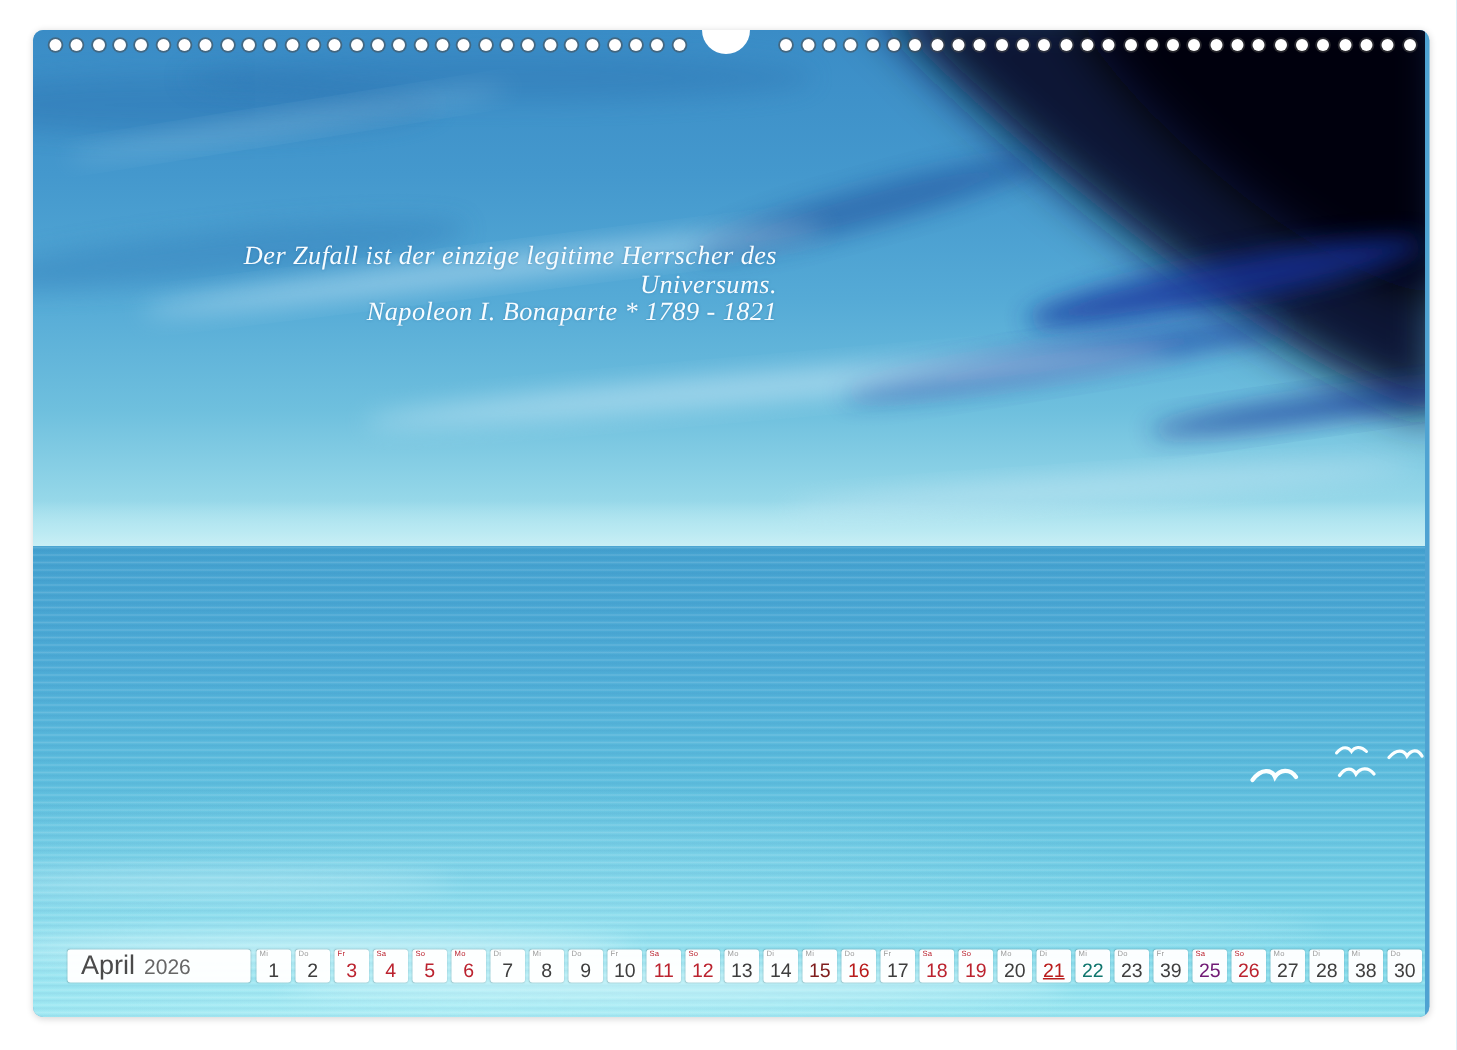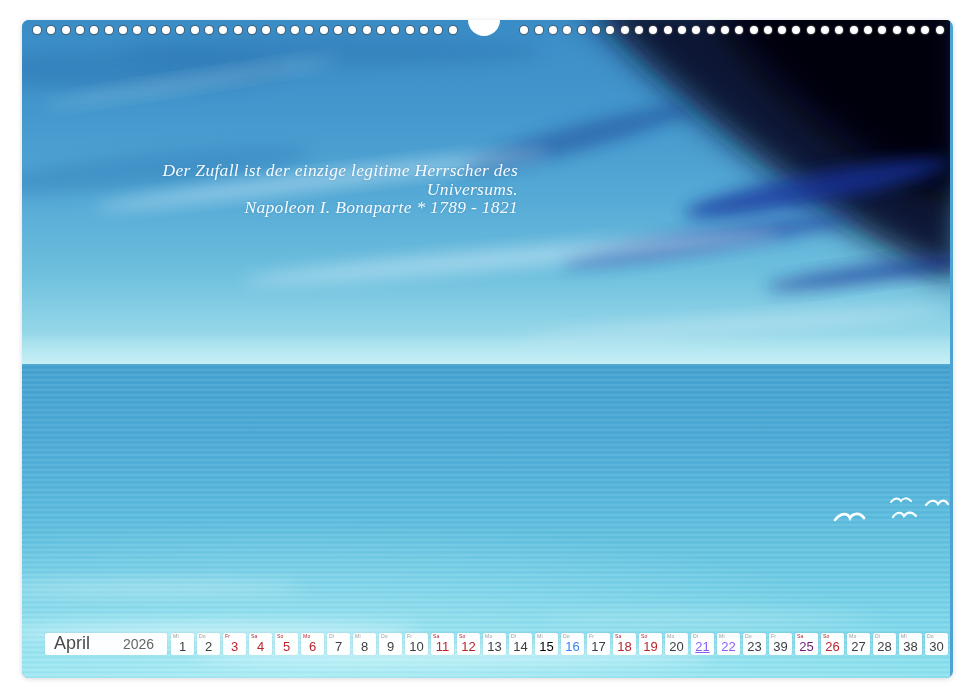--- a/index.html
+++ b/index.html
@@ -24,21 +24,21 @@
         box-shadow:0 0 0 1.2px rgba(75,75,75,.55);}
   .quote{position:absolute;left:75px;top:141px;width:421px;text-align:right;
          color:#f7fcff;font-family:"Liberation Serif",serif;font-style:italic;
          font-size:17.5px;line-height:18.5px;letter-spacing:.3px;
          text-shadow:0 0 2px rgba(25,85,140,.35);}
   .cal-strip{position:absolute;left:0;top:613px;width:100%;height:22px;}
   .month-box{position:absolute;left:23px;top:0;width:122px;height:22px;background:rgba(255,255,255,.97);
          border-radius:2px;box-shadow:0 0 1px rgba(0,0,0,.25);display:flex;align-items:baseline;
          gap:6px;padding-left:9px;box-sizing:border-box;}
   .month-name{font-size:18px;line-height:21px;color:#4a4a4a;}
-  .month-year{font-size:14px;color:#666666;margin-left:27px;}
+  .month-year{font-size:14px;color:#666666;}
   .day-cell{position:absolute;top:0;width:23px;height:22px;background:rgba(255,255,255,.97);
          border-radius:2px;box-shadow:0 0 1px rgba(0,0,0,.25);}
   .dow{position:absolute;top:1px;left:2px;font-size:6px;line-height:6px;color:#9b9b9b;
        transform:scale(.85);transform-origin:0 0;letter-spacing:.2px;}
   .num{position:absolute;bottom:1px;left:0;right:0;text-align:center;font-size:13px;
        line-height:14px;color:#3e3e3e;}
 </style>
 </head>
 <body>
 
@@ -218,49 +218,49 @@
           <div class="day-cell" style="left: 461px;">
             <span class="dow" style="color: rgb(155, 155, 155);">Mo</span>
             <span class="num" style="color: rgb(62, 62, 62);">13</span>
           </div>
           <div class="day-cell" style="left: 487px;">
             <span class="dow" style="color: rgb(155, 155, 155);">Di</span>
             <span class="num" style="color: rgb(62, 62, 62);">14</span>
           </div>
           <div class="day-cell" style="left: 513px;">
             <span class="dow" style="color: rgb(155, 155, 155);">Mi</span>
-            <span class="num" style="color: #000000; margin-top: 17px;">15</span>
+            <span class="num" style="color: #7f1d1d; margin-top: 17px;">15</span>
           </div>
           <div class="day-cell" style="left: 539px;">
             <span class="dow" style="color: rgb(155, 155, 155);">Do</span>
-            <span class="num" style="color: #3b82f6;">16</span>
+            <span class="num" style="color: #b91c1c;">16</span>
           </div>
           <div class="day-cell" style="left: 565px;">
             <span class="dow" style="color: rgb(155, 155, 155);">Fr</span>
             <span class="num" style="color: rgb(62, 62, 62);">17</span>
           </div>
           <div class="day-cell" style="left: 591px;">
             <span class="dow" style="color: rgb(187, 35, 47);">Sa</span>
             <span class="num" style="color: rgb(187, 35, 47);">18</span>
           </div>
           <div class="day-cell" style="left: 617px;">
             <span class="dow" style="color: rgb(187, 35, 47);">So</span>
             <span class="num" style="color: rgb(187, 35, 47);">19</span>
           </div>
           <div class="day-cell" style="left: 643px;">
             <span class="dow" style="color: rgb(155, 155, 155);">Mo</span>
             <span class="num" style="color: rgb(62, 62, 62);">20</span>
           </div>
           <div class="day-cell" style="left: 669px;">
             <span class="dow" style="color: rgb(155, 155, 155);">Di</span>
-            <span class="num" style="color: #8b5cf6; text-decoration: underline;">21</span>
+            <span class="num" style="color: #b91c1c; text-decoration: underline;">21</span>
           </div>
           <div class="day-cell" style="left: 695px;">
             <span class="dow" style="color: rgb(155, 155, 155);">Mi</span>
-            <span class="num" style="color: #8b5cf6;">22</span>
+            <span class="num" style="color: #0f766e;">22</span>
           </div>
           <div class="day-cell" style="left: 721px;">
             <span class="dow" style="color: rgb(155, 155, 155);">Do</span>
             <span class="num" style="color: rgb(62, 62, 62);">23</span>
           </div>
           <div class="day-cell" style="left: 747px;">
             <span class="dow" style="color: rgb(155, 155, 155);">Fr</span>
             <span class="num" style="color: rgb(62, 62, 62);">39</span>
           </div>
           <div class="day-cell" style="left: 773px;">

